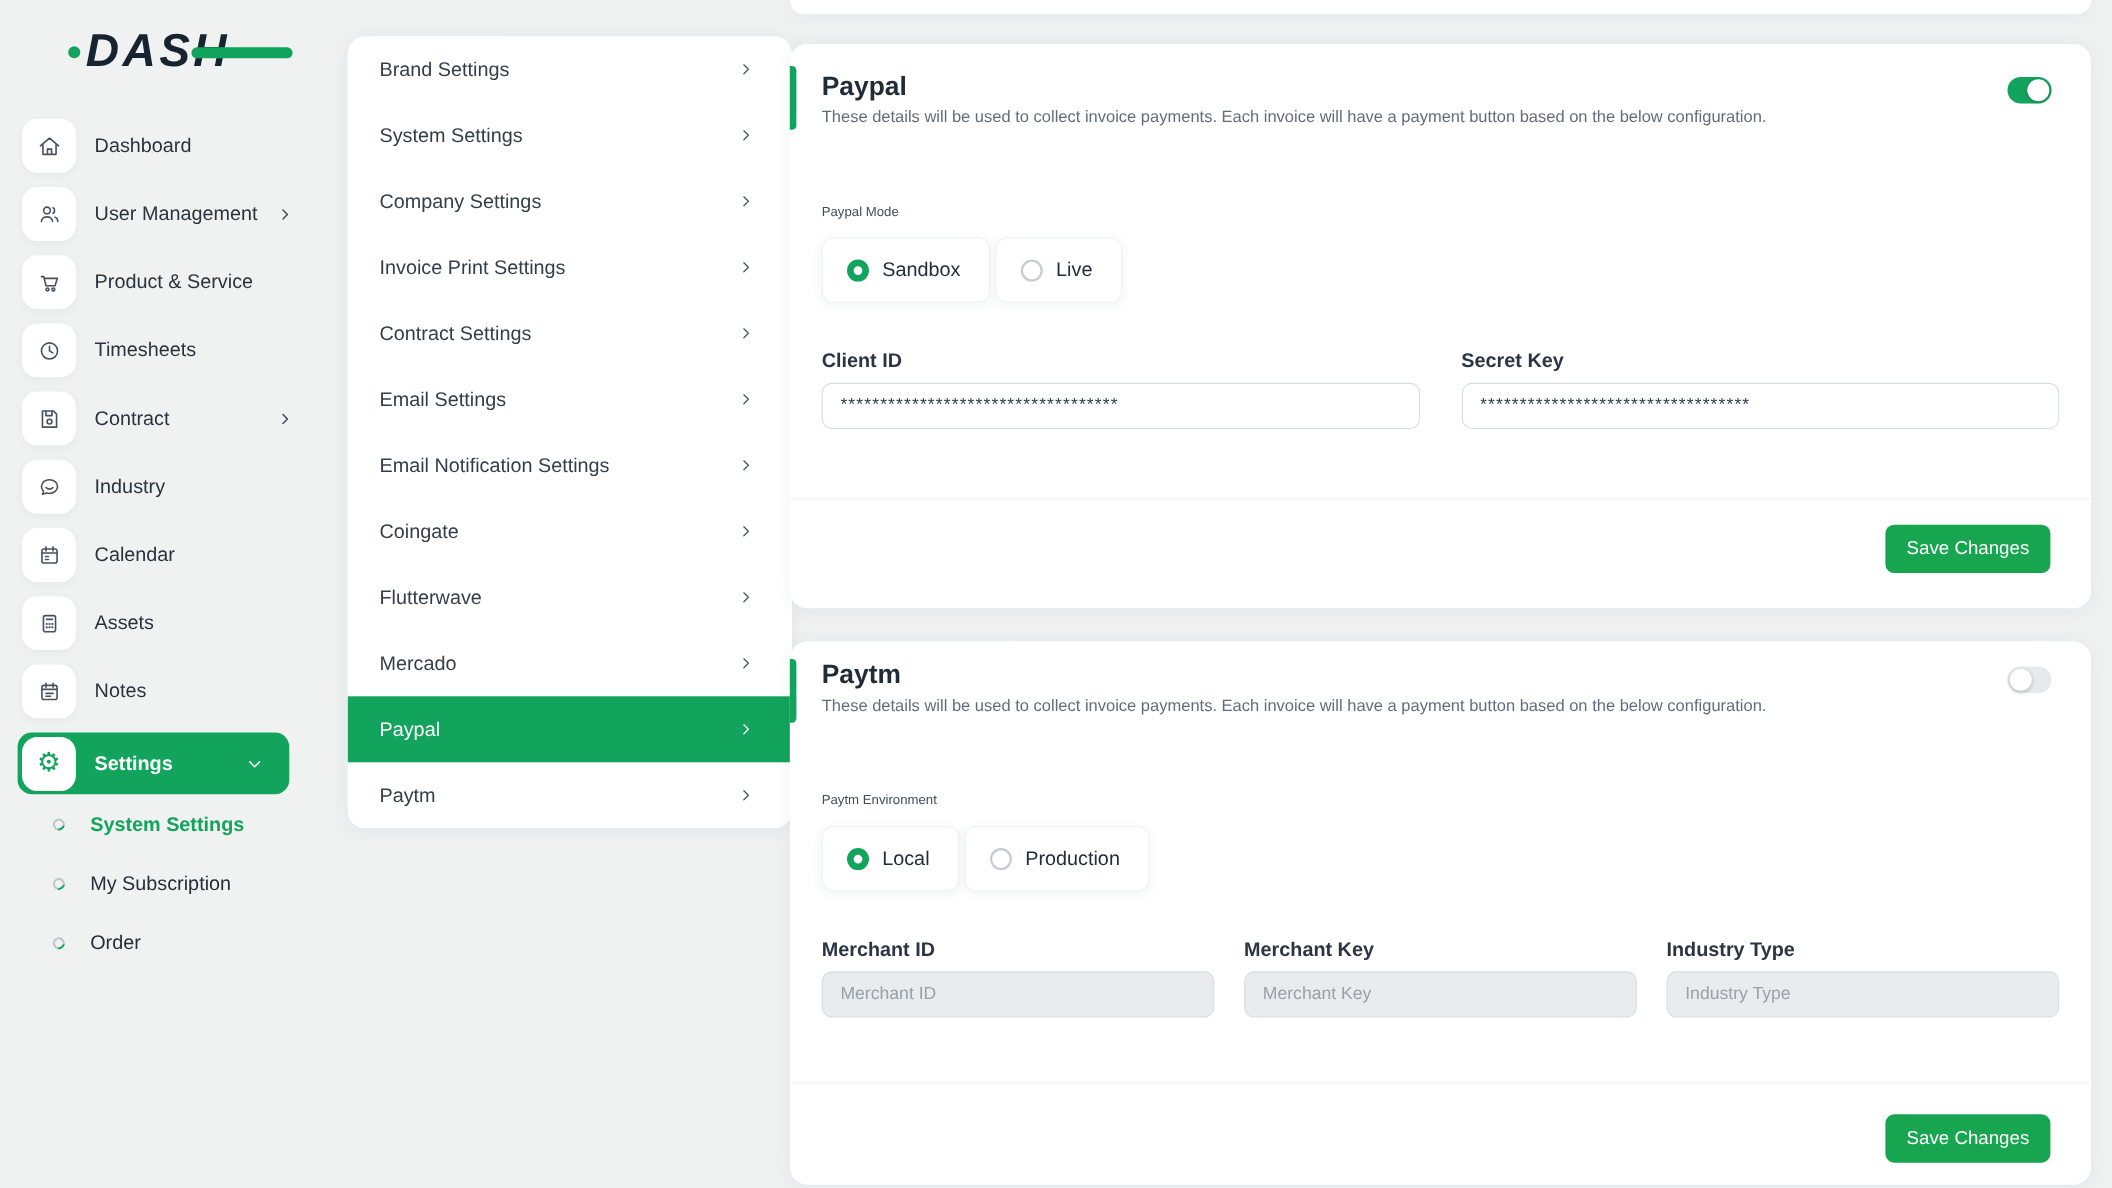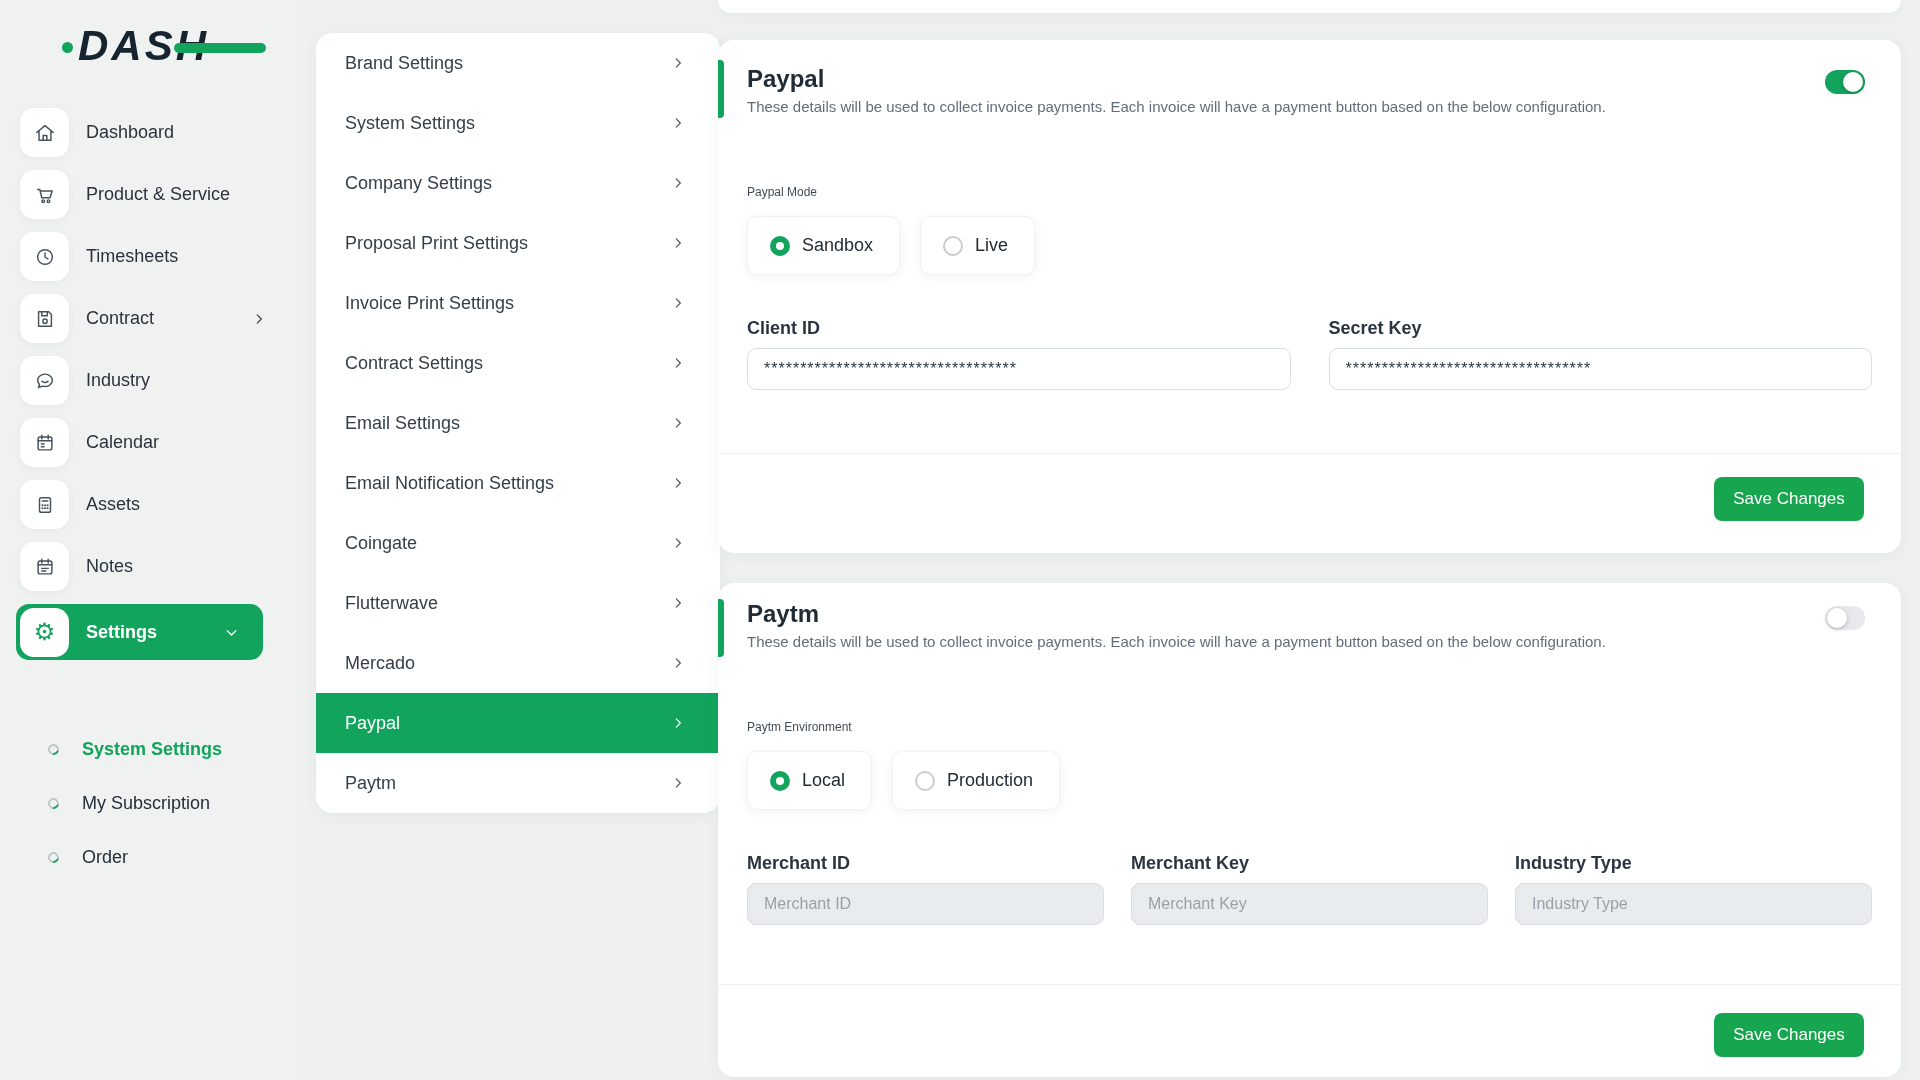--- a/index.html
+++ b/index.html
@@ -72,21 +72,21 @@
   .toggle{ position:absolute; right:36px; width:40px; height:24px; border-radius:13px; cursor:pointer; }
   .toggle .knob{ position:absolute; top:2px; width:20px; height:20px; border-radius:50%; background:#ffffff;
                  box-shadow:0 1px 4px rgba(0,0,0,.25); }
   .toggle.on{ background:var(--green); }
   .toggle.on .knob{ right:2px; }
   .toggle.off{ background:#e7e9ec; }
   .toggle.off .knob{ left:2px; }
 
   .section-label{ position:absolute; left:29px; font-size:12px; color:#424c58; line-height:22px; }
 
-  .radio-row{ position:absolute; left:29px; display:flex; gap:20px; }
+  .radio-row{ position:absolute; left:29px; display:flex; gap:5px; }
   .radio-card{ height:59px; background:#ffffff; border:1px solid #f1f2f3; border-radius:10px;
                box-shadow:0 2px 10px rgba(60,80,90,.07); display:flex; align-items:center; padding:0 26px 0 22px; cursor:pointer; }
   .radio-dot{ width:20px; height:20px; border-radius:50%; }
   .radio-dot.selected{ border:6px solid var(--green); background:#ffffff; }
   .radio-dot.unselected{ border:2px solid #c6ccd2; background:#ffffff; }
   .radio-label{ margin-left:12px; font-size:18px; color:#222d38; }
 
   .fields-row{ position:absolute; left:29px; right:29px; display:flex; gap:38px; }
   .fields-row.three{ gap:27px; }
   .field{ flex:1; }
@@ -121,20 +121,35 @@
       <span class="icon-box">
         <svg width="22" height="22" viewBox="0 0 24 24">
             <path d="M3 11.5 12 4l9 7.5M5.5 9.8V20h13V9.8M10 20v-5.2h4V20"></path>
           </svg>
       </span>
       <span class="nav-label">Dashboard</span>
     </div>
     <div class="nav-item">
       <span class="icon-box">
         <svg width="22" height="22" viewBox="0 0 24 24">
+            <circle cx="9.5" cy="8" r="3.3"></circle>
+            <path d="M4 19c0-3 2.5-4.7 5.5-4.7S15 16 15 19"></path>
+            <path d="M15.5 5.2a3.3 3.3 0 0 1 0 5.6M17.5 14.6c1.7.7 2.8 2.1 2.8 4.4"></path>
+          </svg>
+      </span>
+      <span class="nav-label">User Management</span>
+      <span class="nav-chev">
+        <svg width="14" height="14" viewBox="0 0 24 24">
+            <polyline points="9 5 16 12 9 19"></polyline>
+          </svg>
+      </span>
+    </div>
+    <div class="nav-item">
+      <span class="icon-box">
+        <svg width="22" height="22" viewBox="0 0 24 24">
             <path d="M4 6h2.3L8.5 15h9l2.3-7.3H7"></path>
             <circle cx="10" cy="18.7" r="1.4"></circle>
             <circle cx="15.8" cy="18.7" r="1.4"></circle>
           </svg>
       </span>
       <span class="nav-label">Product &amp; Service</span>
     </div>
     <div class="nav-item">
       <span class="icon-box">
         <svg width="22" height="22" viewBox="0 0 24 24">
@@ -235,26 +250,20 @@
       </svg>
   </div>
   <div class="menu-row">
     <span class="menu-row-label">System Settings</span>
     <svg width="14" height="14" viewBox="0 0 24 24">
         <polyline points="9 5 16 12 9 19"></polyline>
       </svg>
   </div>
   <div class="menu-row">
     <span class="menu-row-label">Company Settings</span>
-    <svg width="14" height="14" viewBox="0 0 24 24">
-        <polyline points="9 5 16 12 9 19"></polyline>
-      </svg>
-  </div>
-  <div class="menu-row">
-    <span class="menu-row-label">Proposal Print Settings</span>
     <svg width="14" height="14" viewBox="0 0 24 24">
         <polyline points="9 5 16 12 9 19"></polyline>
       </svg>
   </div>
   <div class="menu-row">
     <span class="menu-row-label">Invoice Print Settings</span>
     <svg width="14" height="14" viewBox="0 0 24 24">
         <polyline points="9 5 16 12 9 19"></polyline>
       </svg>
   </div>

